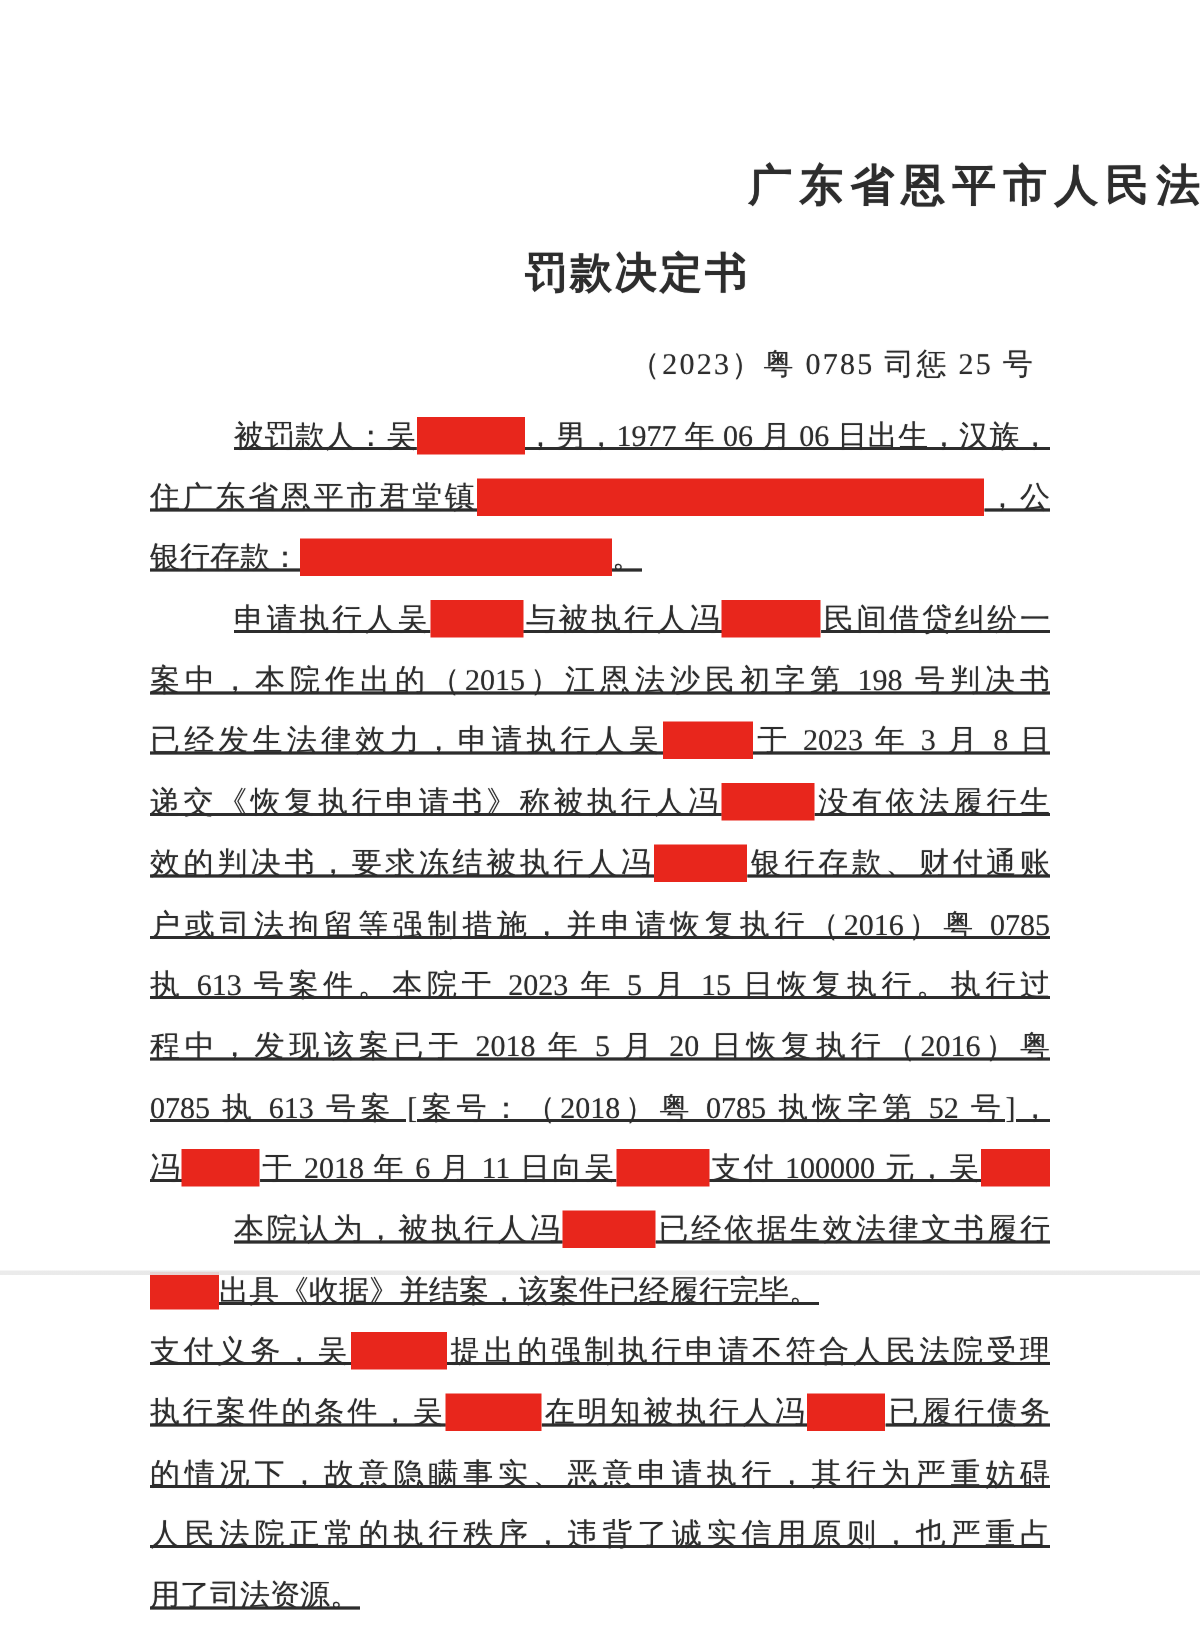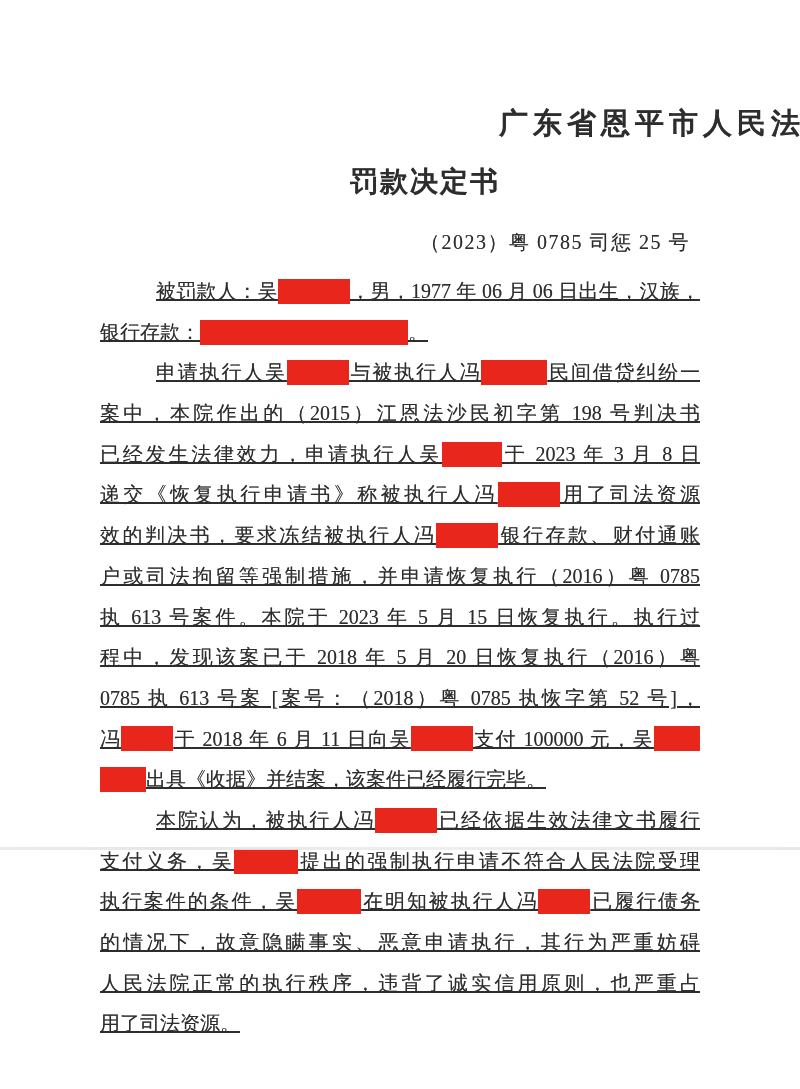--- a/index.html
+++ b/index.html
@@ -80,33 +80,34 @@
 </style>
 </head>
 <body>
 
 <div class="page">
   <div class="court-title">广东省恩平市人民法院</div>
   <div class="doc-title">罚款决定书</div>
   <div class="case-no">（2023）粤 0785 司惩 25 号</div>
   <div class="doc-body">
       <div class="line indent"><span class="seg">被罚款人：吴</span><span class="redact" style="width: 72px;"></span><span class="seg">，男，1977 年 06 月 06 日出生，汉族，</span></div>
+      <div class="line"><span class="seg">住广东省恩平市君堂镇</span><span class="redact" style="width: 338px;"></span><span class="seg">，公</span></div>
       <div class="line end"><span class="seg">银行存款：</span><span class="redact" style="width: 208px;"></span><span class="seg">。</span></div>
       <div class="line indent"><span class="seg">申请执行人吴</span><span class="redact" style="width: 62px;"></span><span class="seg">与被执行人冯</span><span class="redact" style="width: 66px;"></span><span class="seg">民间借贷纠纷一</span></div>
       <div class="line"><span class="seg">案中，本院作出的（2015）江恩法沙民初字第 198 号判决书</span></div>
       <div class="line"><span class="seg">已经发生法律效力，申请执行人吴</span><span class="redact" style="width: 60px;"></span><span class="seg">于 2023 年 3 月 8 日</span></div>
-      <div class="line"><span class="seg">递交《恢复执行申请书》称被执行人冯</span><span class="redact" style="width: 62px;"></span><span class="seg">用了司法资源</span></div>
+      <div class="line"><span class="seg">递交《恢复执行申请书》称被执行人冯</span><span class="redact" style="width: 62px;"></span><span class="seg">没有依法履行生</span></div>
       <div class="line"><span class="seg">效的判决书，要求冻结被执行人冯</span><span class="redact" style="width: 62px;"></span><span class="seg">银行存款、财付通账</span></div>
       <div class="line"><span class="seg">户或司法拘留等强制措施，并申请恢复执行（2016）粤 0785</span></div>
       <div class="line"><span class="seg">执 613 号案件。本院于 2023 年 5 月 15 日恢复执行。执行过</span></div>
       <div class="line"><span class="seg">程中，发现该案已于 2018 年 5 月 20 日恢复执行（2016）粤</span></div>
       <div class="line"><span class="seg">0785 执 613 号案 [案号：（2018）粤 0785 执恢字第 52 号]，</span></div>
       <div class="line"><span class="seg">冯</span><span class="redact" style="width: 52px;"></span><span class="seg">于 2018 年 6 月 11 日向吴</span><span class="redact" style="width: 62px;"></span><span class="seg">支付 100000 元，吴</span><span class="redact" style="width: 46px;"></span></div>
+      <div class="line indent"><span class="seg">本院认为，被执行人冯</span><span class="redact" style="width: 62px;"></span><span class="seg">已经依据生效法律文书履行</span></div>
       <div class="line end"><span class="redact" style="width: 46px;"></span><span class="seg">出具《收据》并结案，该案件已经履行完毕。</span></div>
-      <div class="line indent"><span class="seg">本院认为，被执行人冯</span><span class="redact" style="width: 62px;"></span><span class="seg">已经依据生效法律文书履行</span></div>
       <div class="line"><span class="seg">支付义务，吴</span><span class="redact" style="width: 64px;"></span><span class="seg">提出的强制执行申请不符合人民法院受理</span></div>
       <div class="line"><span class="seg">执行案件的条件，吴</span><span class="redact" style="width: 64px;"></span><span class="seg">在明知被执行人冯</span><span class="redact" style="width: 52px;"></span><span class="seg">已履行债务</span></div>
       <div class="line"><span class="seg">的情况下，故意隐瞒事实、恶意申请执行，其行为严重妨碍</span></div>
       <div class="line"><span class="seg">人民法院正常的执行秩序，违背了诚实信用原则，也严重占</span></div>
       <div class="line end"><span class="seg">用了司法资源。</span></div>
     </div>
   <div class="scan-line"></div>
 </div>
 
 </body></html>

